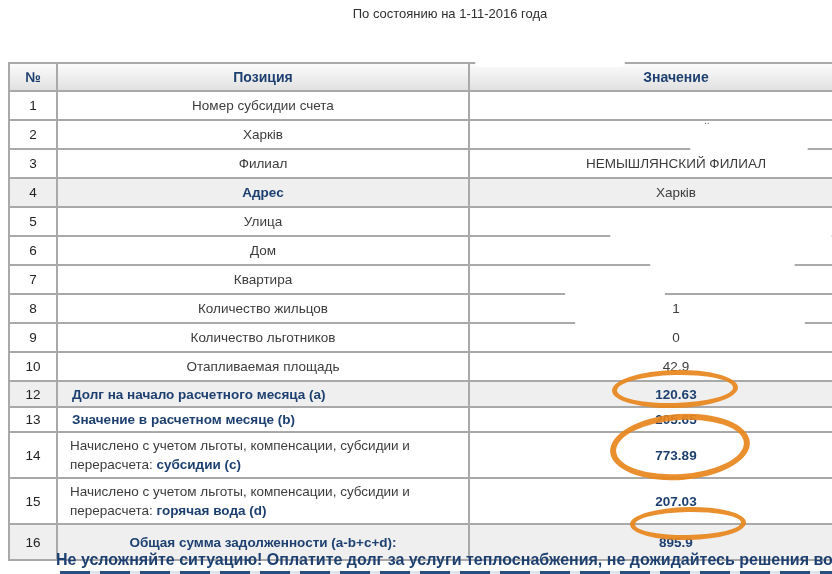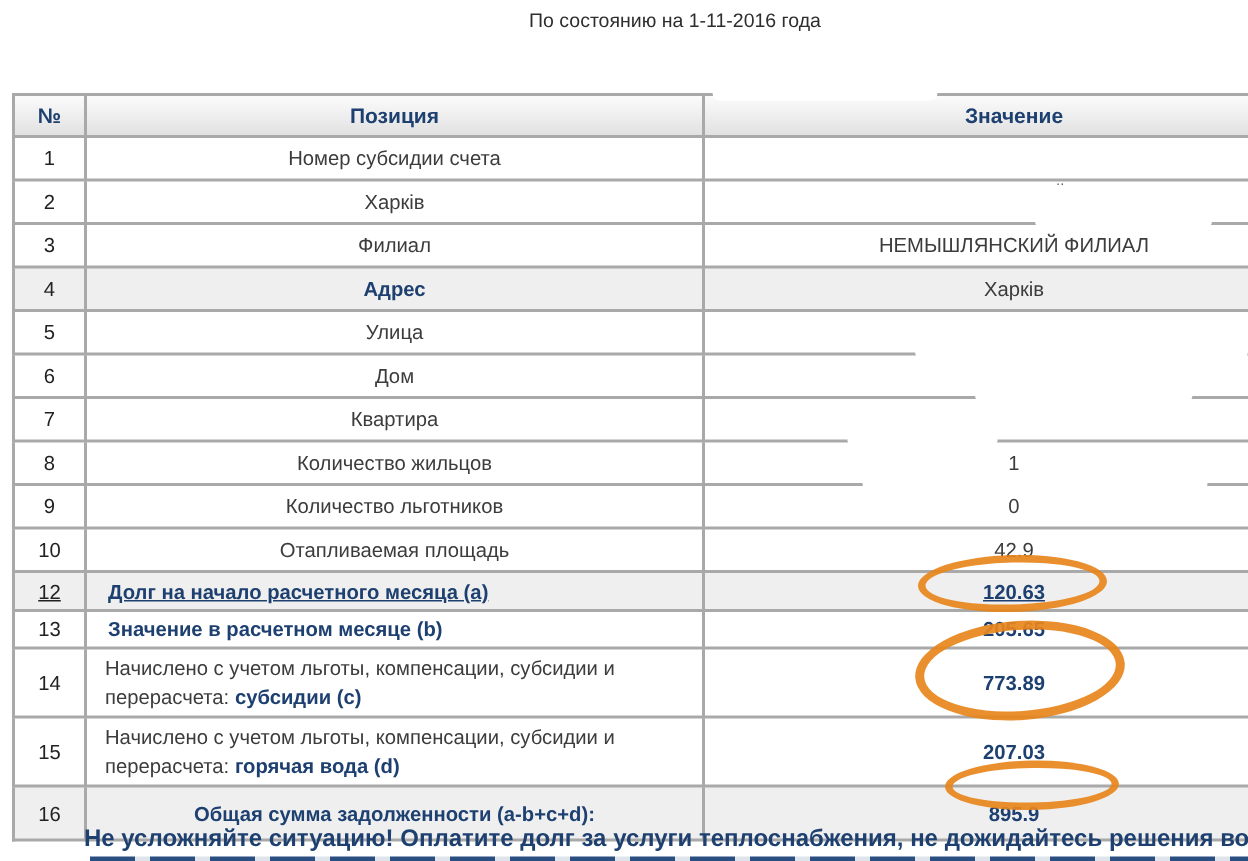--- a/index.html
+++ b/index.html
@@ -43,21 +43,21 @@
     background: linear-gradient(180deg, #fbfbfb 0%, #ededed 55%, #e1e1e1 100%);
     color: #1d4070;
     font-weight: bold;
     font-size: 14px;
   }
   .acct tr.std td { height: 29px; }
   .acct tr.hl td { background: #efefef; }
   .acct td.num { color: #222222; }
   .navy, .acct tr.bold-row td.pos, .acct td.val-bold { color: #1d4070; font-weight: bold; }
   .acct td.left { text-align: left; padding-left: 14px; margin-top: 13px; }
-  .acct tr.r12 td { height: 26px; text-decoration: underline; }
+  .acct tr.r12 td { height: 26px; }
   .acct tr.r13 td { height: 25px; }
   .acct tr.r14 td { height: 41px; }
   .acct tr.r15 td { height: 40px; }
   .acct tr.r16 td { height: 36px; }
   .acct td.two-line {
     text-align: left;
     padding: 3px 10px 3px 12px;
     line-height: 19px;
   }
   .acct td.two-line .navy { font-weight: bold; }

